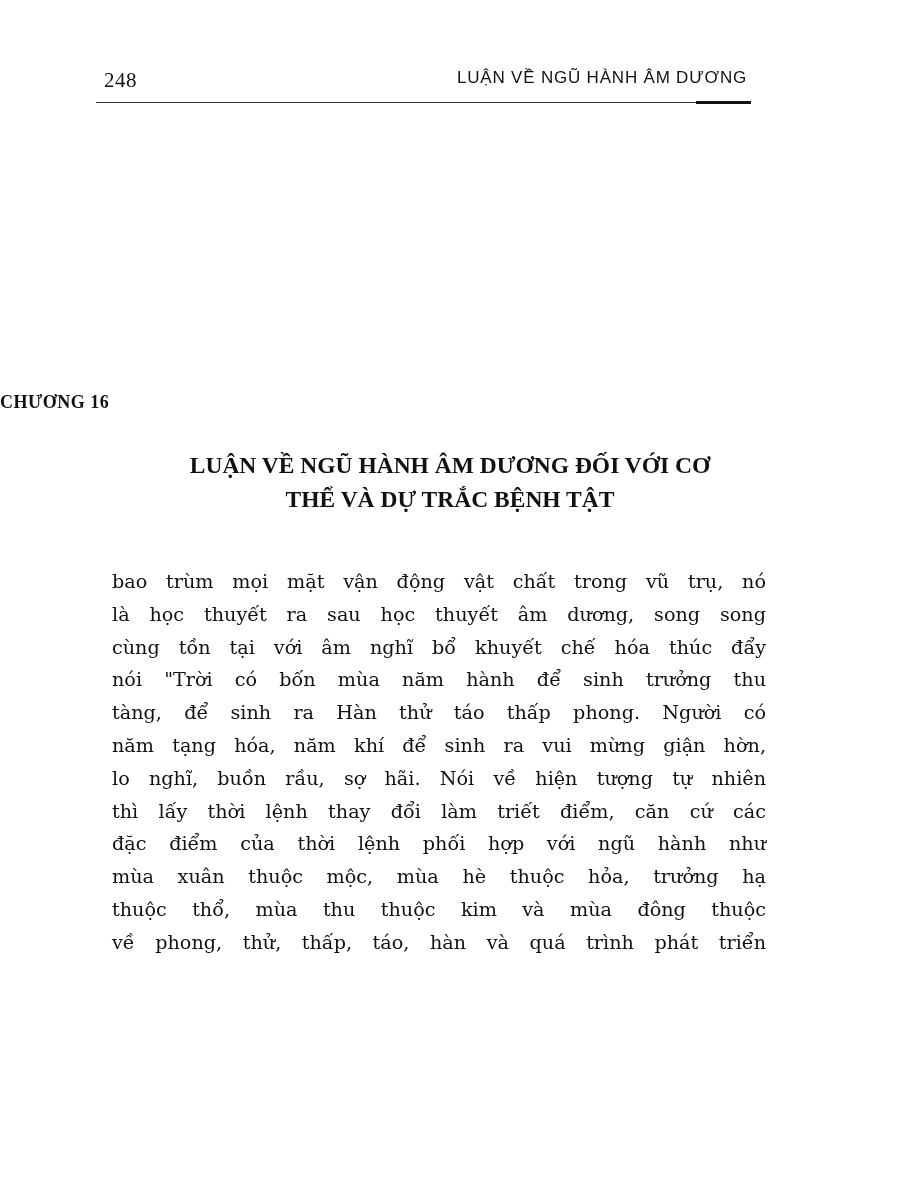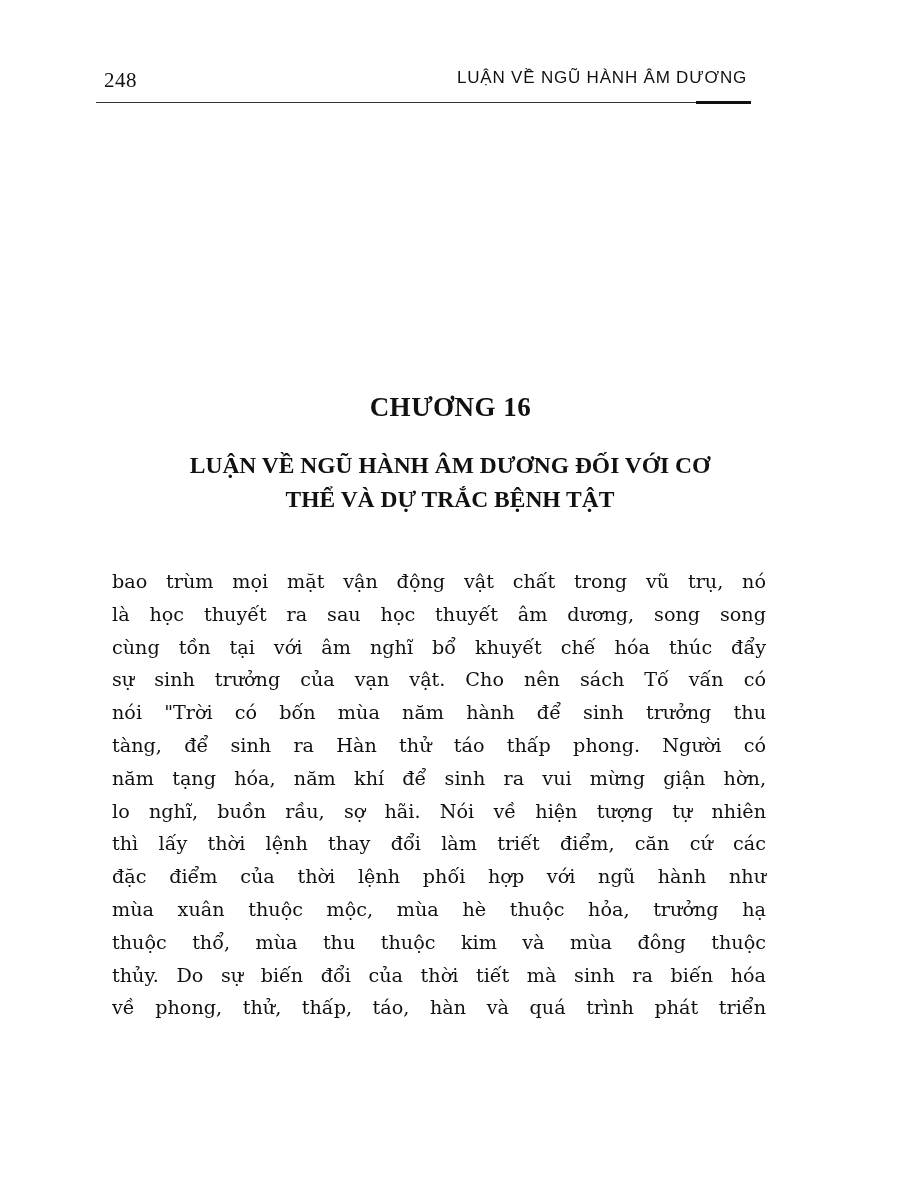--- a/index.html
+++ b/index.html
@@ -2,21 +2,21 @@
 <html><head>
 <meta charset="utf-8">
 <style>
   html, body { margin: 0; padding: 0; background: #ffffff; }
   body { width: 901px; height: 1200px; position: relative; overflow: hidden; color: #111; }
   .page-header { position: absolute; left: 96px; top: 68px; width: 655px; height: 34px; }
   .page-number { position: absolute; left: 8px; top: 0; font-family: Liberation Serif, serif; font-size: 21px; letter-spacing: 0.5px; }
   .running-title { position: absolute; right: 4px; top: 0; font-family: "Liberation Sans", sans-serif; font-size: 17px; letter-spacing: 0.8px; }
   .header-rule { position: absolute; left: 0; top: 34px; width: 655px; height: 1px; background: #333; }
   .header-rule-thick { position: absolute; left: 600px; top: 33px; width: 55px; height: 3px; background: #111; }
-  .chapter-number { position: absolute; left: 0; width: 901px; top: 392px; text-align: center; font-family: "Liberation Serif", serif; font-weight: bold; font-size: 27px; letter-spacing: 0.5px; }
+  .chapter-number { position: absolute; left: 0; width: 901px; top: 392px; text-align: left; font-family: "Liberation Serif", serif; font-weight: bold; font-size: 18px; letter-spacing: 0.5px; }
   .chapter-title { position: absolute; left: 100px; width: 700px; top: 442px; text-align: center; font-family: "Liberation Serif", serif; font-weight: bold; font-size: 23.5px; line-height: 34px; margin-top: 6px; }
   .body-text { position: absolute; left: 112px; top: 566px; width: 654px; font-family: "DejaVu Serif", serif; font-size: 19.2px; line-height: 32.8px; }
   .line { display: block; text-align: justify; text-align-last: justify; white-space: nowrap; }
   .line.indent { padding-left: 66px; }
 </style>
 </head>
 <body>
 
 <div class="page-header">
   <span class="page-number">248</span>
@@ -29,24 +29,22 @@
 
 <div class="chapter-title">
   <div>LUẬN VỀ NGŨ HÀNH ÂM DƯƠNG ĐỐI VỚI CƠ</div>
   <div>THỂ VÀ DỰ TRẮC BỆNH TẬT</div>
 </div>
 
 <div class="body-text">
   <span class="line">bao trùm mọi mặt vận động vật chất trong vũ trụ, nó</span>
   <span class="line">là học thuyết ra sau học thuyết âm dương, song song</span>
   <span class="line">cùng tồn tại với âm nghĩ bổ khuyết chế hóa thúc đẩy</span>
-  <span class="line">sự sinh trưởng của vạn vật. Cho nên sách Tố vấn có</span>
   <span class="line">nói "Trời có bốn mùa năm hành để sinh trưởng thu</span>
   <span class="line">tàng, để sinh ra Hàn thử táo thấp phong. Người có</span>
   <span class="line">năm tạng hóa, năm khí để sinh ra vui mừng giận hờn,</span>
   <span class="line">lo nghĩ, buồn rầu, sợ hãi. Nói về hiện tượng tự nhiên</span>
   <span class="line">thì lấy thời lệnh thay đổi làm triết điểm, căn cứ các</span>
   <span class="line">đặc điểm của thời lệnh phối hợp với ngũ hành như</span>
   <span class="line">mùa xuân thuộc mộc, mùa hè thuộc hỏa, trưởng hạ</span>
   <span class="line">thuộc thổ, mùa thu thuộc kim và mùa đông thuộc</span>
-  <span class="line">thủy. Do sự biến đổi của thời tiết mà sinh ra biến hóa</span>
   <span class="line">về phong, thử, thấp, táo, hàn và quá trình phát triển</span>
 </div>
 
 </body></html>

